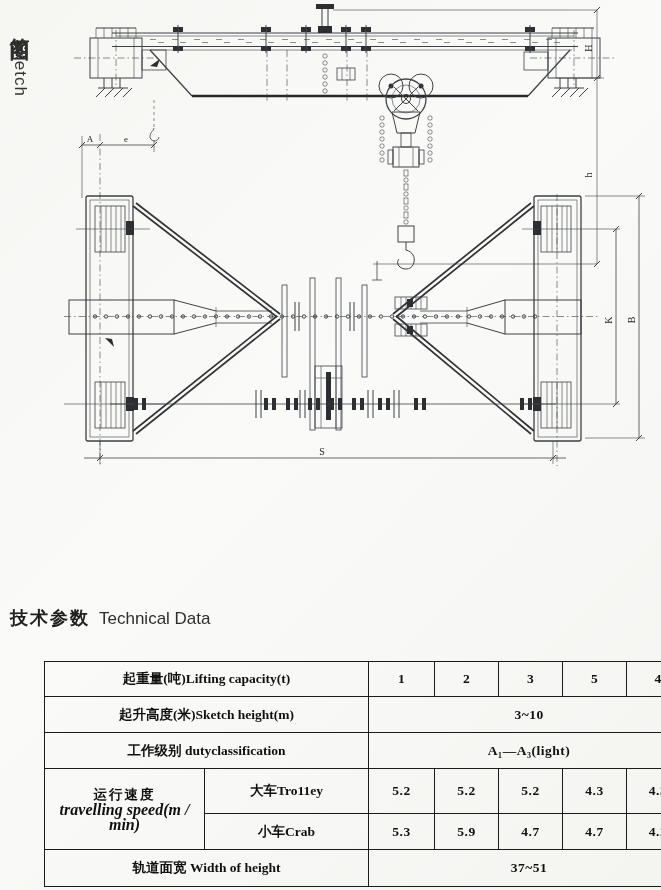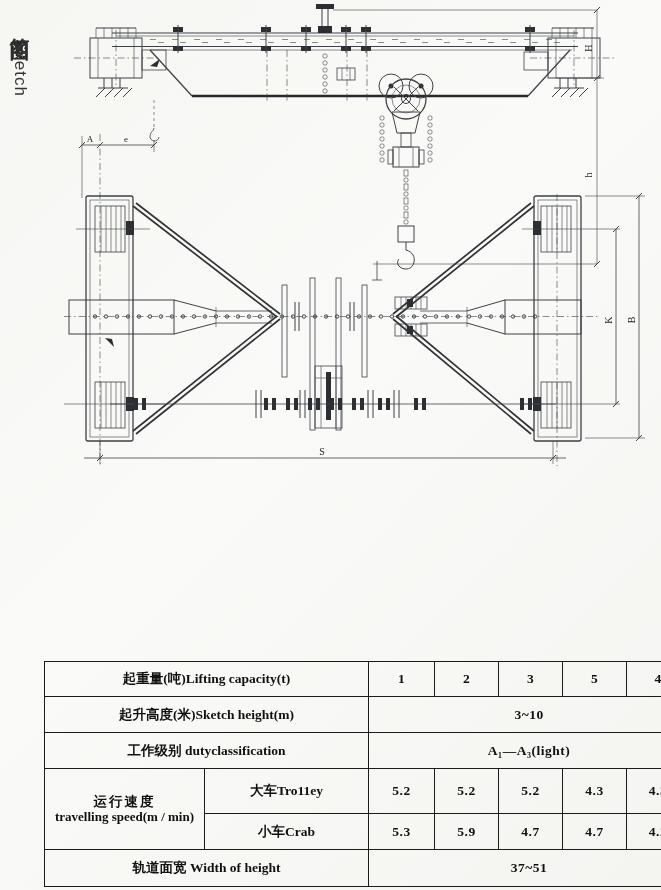--- a/index.html
+++ b/index.html
@@ -27,21 +27,21 @@
   
   .tech-title{position:absolute;left:10px;top:606px;white-space:nowrap;font-family:"Liberation Sans",sans-serif;}
   .tech-title .cn{font-size:18px;font-weight:700;color:#1f1f1f;letter-spacing:2px;}
   .tech-title .en{font-size:17px;color:#2e2e2e;margin-left:9px;}
 
   
   table.tech{position:absolute;left:8px;top:661px;width:645px;height:215px;border-collapse:collapse;table-layout:fixed;color:#101010;margin-left:36px;}
   table.tech td{border:1.7px solid #1b1b1b;text-align:center;vertical-align:middle;padding:0;font-weight:bold;font-size:13.5px;font-family:"Liberation Serif",serif;}
   td.num{font-size:13px;letter-spacing:.5px;}
   .speed-cn{display:block;font-size:13.5px;line-height:15px;letter-spacing:2px;}
-  .speed-en{display:block;font-size:13px;line-height:15px;}
+  .speed-en{display:block;font-size:16px;line-height:15px;font-style:italic;}
 </style>
 </head>
 <body>
 
 <div class="page">
 
   <div class="sketch-label">
     <span class="cn">简图</span><span class="en">Sketch</span>
   </div>
 
@@ -449,20 +449,23 @@
         <line class="ln" x1="613" y1="407" x2="619" y2="401"></line>
         <text class="dim" x="612" y="320" transform="rotate(-90 612 320)" text-anchor="middle">K</text>
         <line class="ln med" x1="639" y1="196" x2="639" y2="438"></line>
         <line class="ln" x1="636" y1="199" x2="642" y2="193"></line>
         <line class="ln" x1="636" y1="441" x2="642" y2="435"></line>
         <text class="dim" x="635" y="320" transform="rotate(-90 635 320)" text-anchor="middle">B</text>
       </g>
     </g>
   </svg>
 
+  <div class="tech-title">
+    <span class="cn">技术参数</span><span class="en">Technical Data</span>
+  </div>
 
   <table class="tech">
     <colgroup>
       <col style="width:160px">
         <col style="width:164px">
         <col style="width:66px">
         <col style="width:64px">
         <col style="width:64px">
         <col style="width:64px">
         <col style="width:63px">

